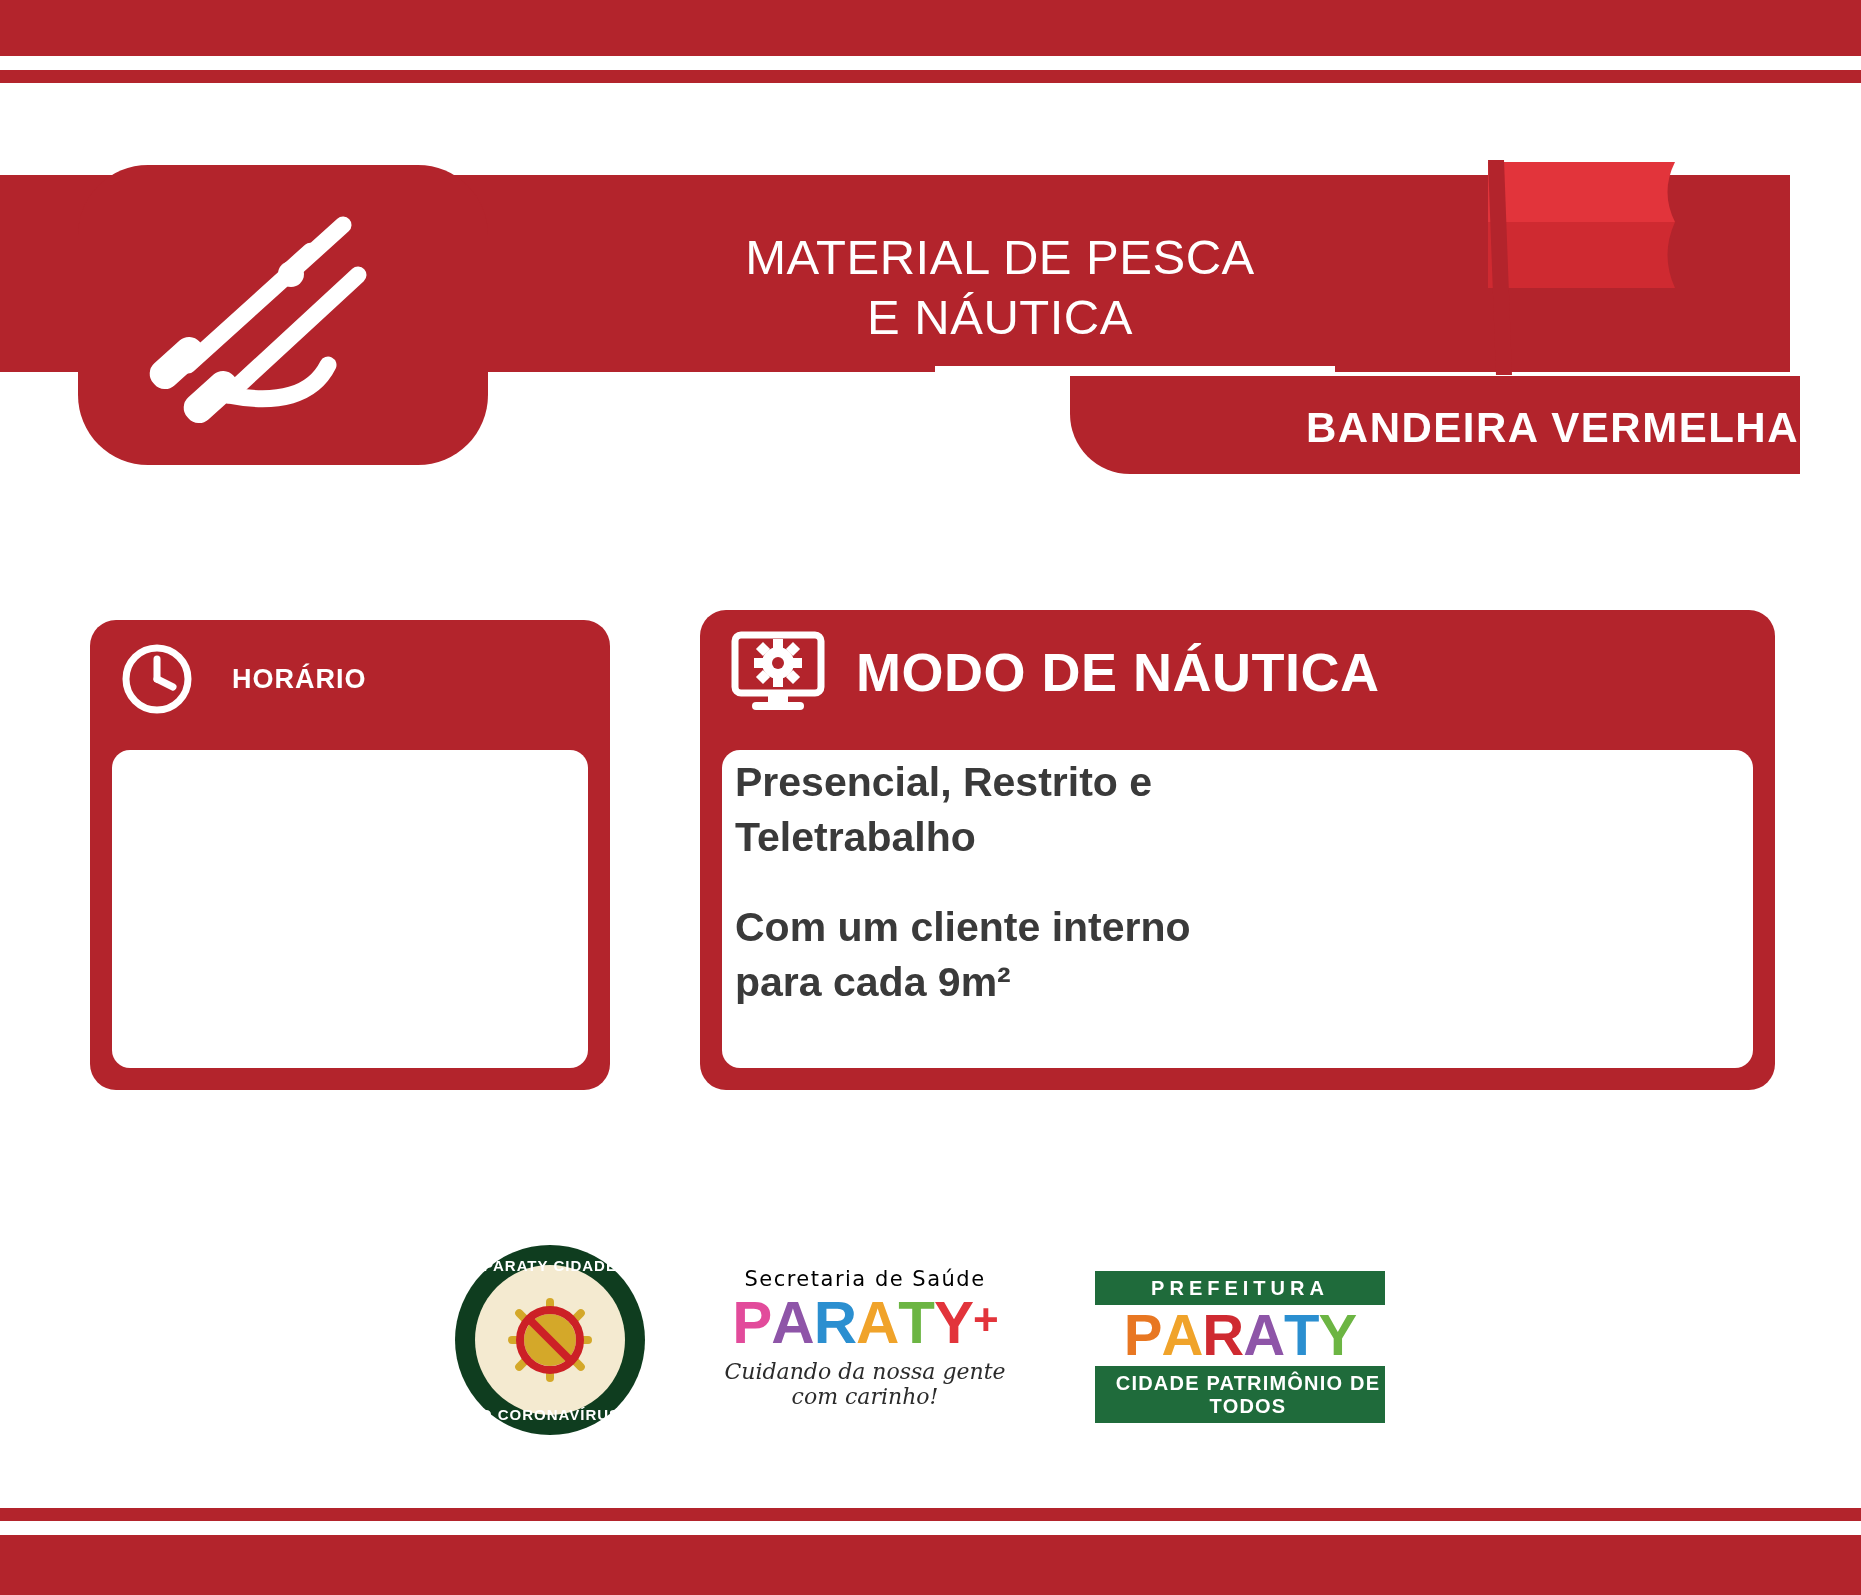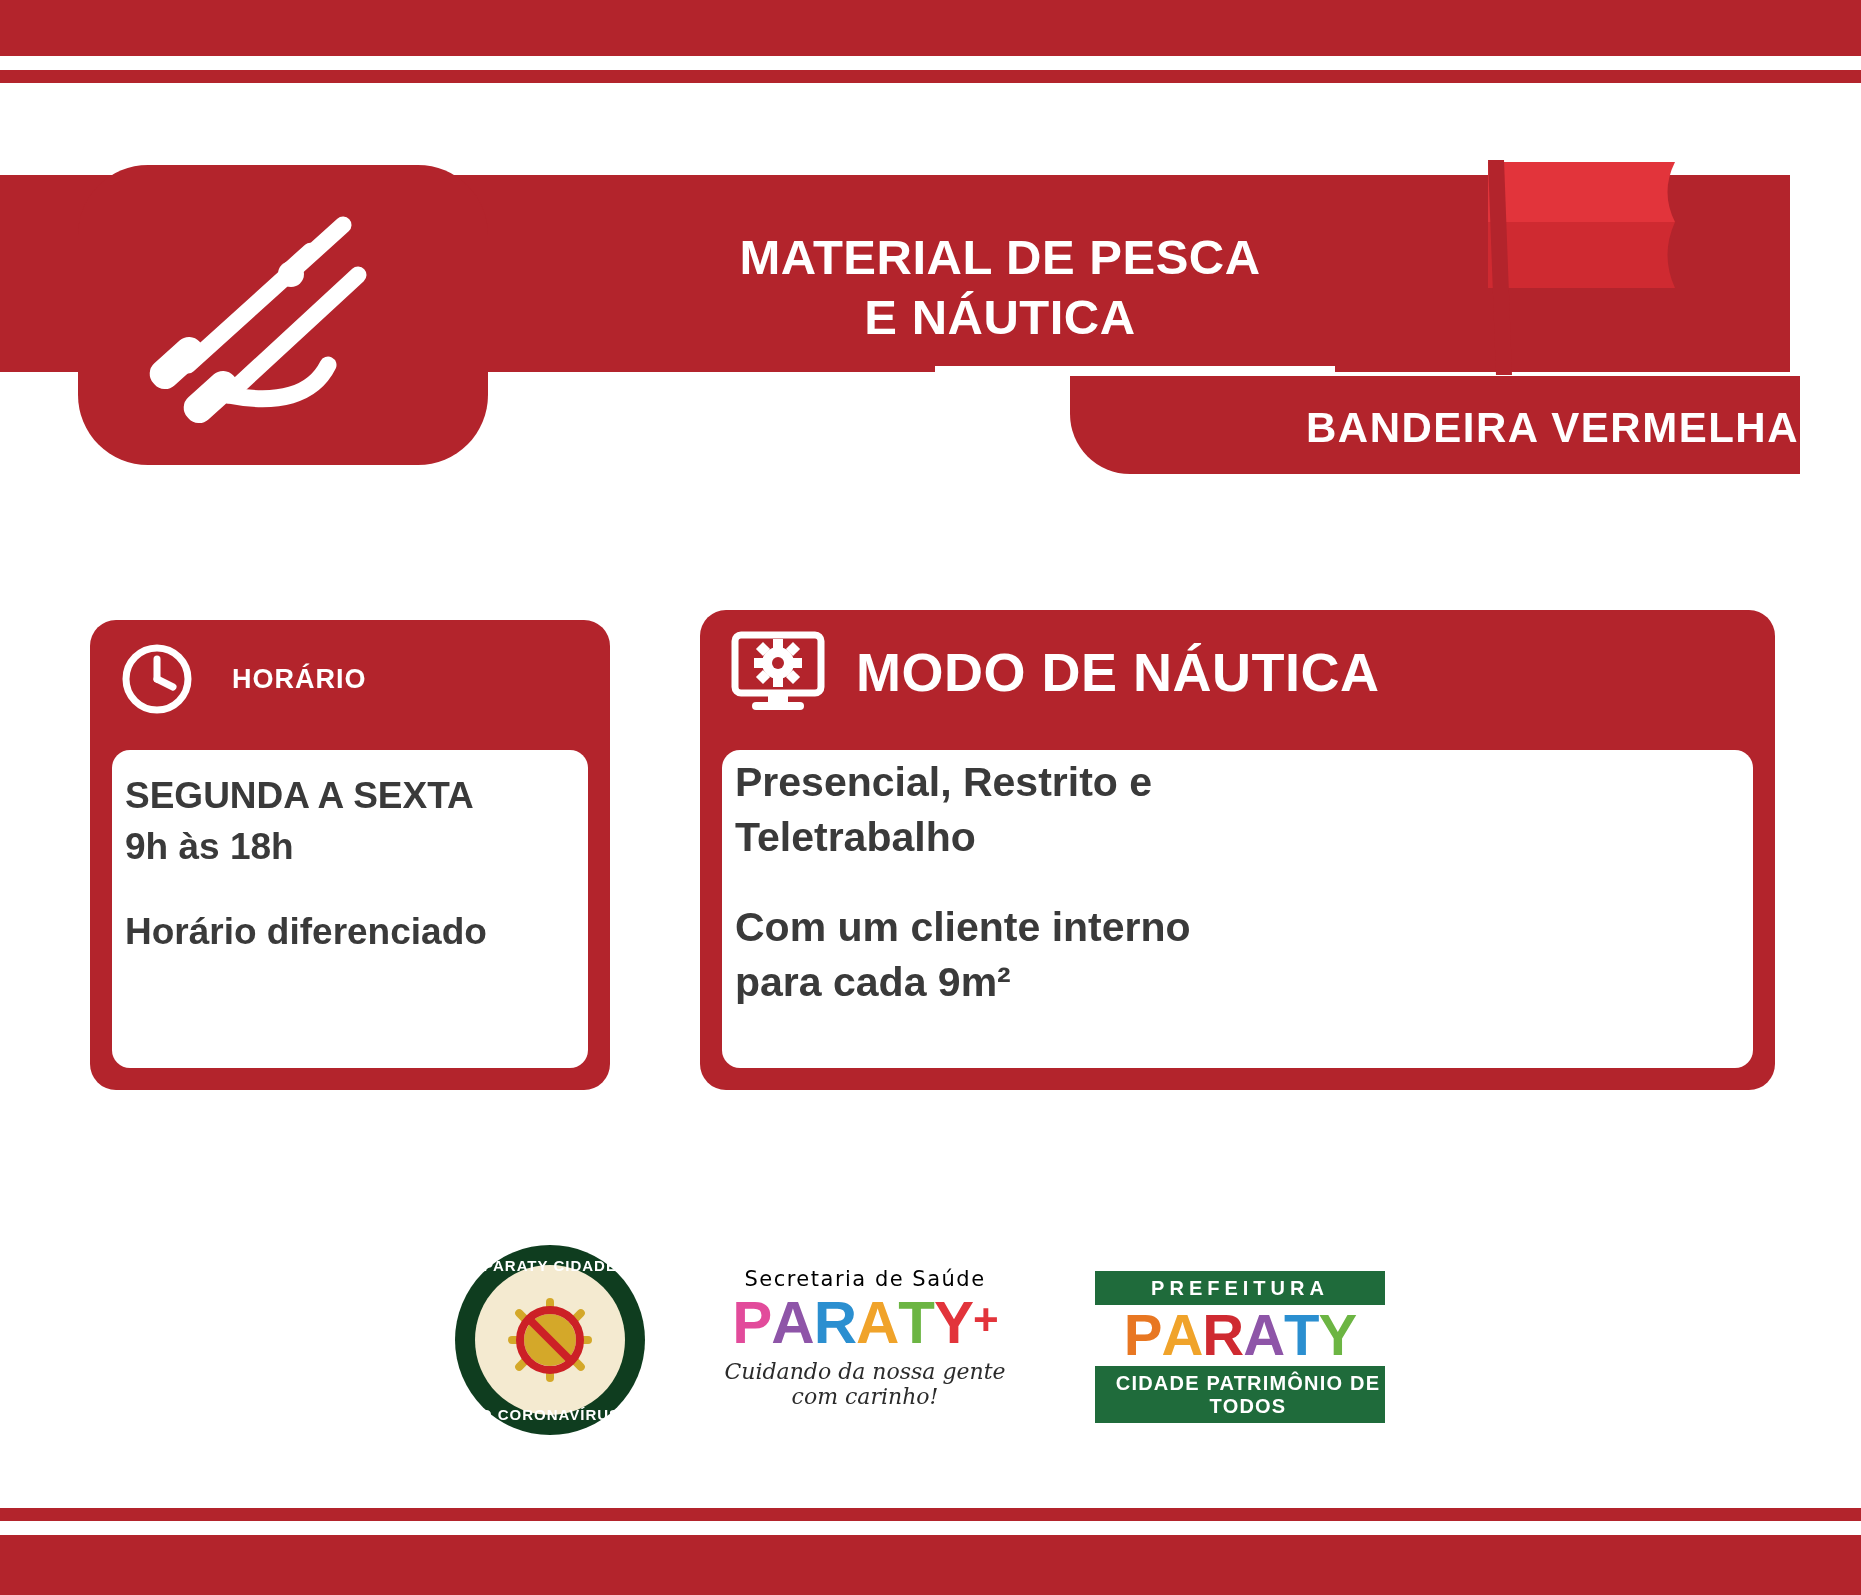--- a/index.html
+++ b/index.html
@@ -58,21 +58,21 @@
     background: #b3242c;
     border-radius: 70px;
   }
   .header-title {
     position: absolute;
     left: 560px; top: 228px;
     width: 880px;
     text-align: center;
     color: #ffffff;
     font-size: 49px;
-    font-weight: bold;
+    font-weight: normal;
     line-height: 1.22;
     letter-spacing: 0.5px;
   }
   .header-flag-box {
     position: absolute;
     left: 1070px; top: 376px;
     width: 730px; height: 98px;
     background: #b3242c;
     border-radius: 0 0 0 60px;
   }
@@ -309,25 +309,20 @@
   <div class="card card-horario">
     <div class="card-head">
       <svg class="clock-icon" viewBox="0 0 74 74">
         <circle cx="37" cy="37" r="31" fill="none" stroke="#ffffff" stroke-width="7"></circle>
         <line x1="37" y1="37" x2="37" y2="17" stroke="#ffffff" stroke-width="7" stroke-linecap="round"></line>
         <line x1="37" y1="37" x2="53" y2="45" stroke="#ffffff" stroke-width="7" stroke-linecap="round"></line>
       </svg>
       <span class="head-label-horario">HORÁRIO</span>
     </div>
     <div class="card-inner"></div>
-  </div>
-  <div class="card-text horario-text">
-    <div>SEGUNDA A SEXTA</div>
-    <div>9h às 18h</div>
-    <div class="para2">Horário diferenciado</div>
   </div>
 
   <div class="card card-modo">
     <div class="card-head">
       <svg class="monitor-icon" viewBox="0 0 96 84">
         <rect x="5" y="5" width="86" height="58" rx="6" fill="none" stroke="#ffffff" stroke-width="7"></rect>
         <rect x="38" y="63" width="20" height="10" fill="#ffffff"></rect>
         <rect x="22" y="72" width="52" height="8" rx="4" fill="#ffffff"></rect>
         <g fill="#ffffff">
           <circle cx="48" cy="33" r="16"></circle>

